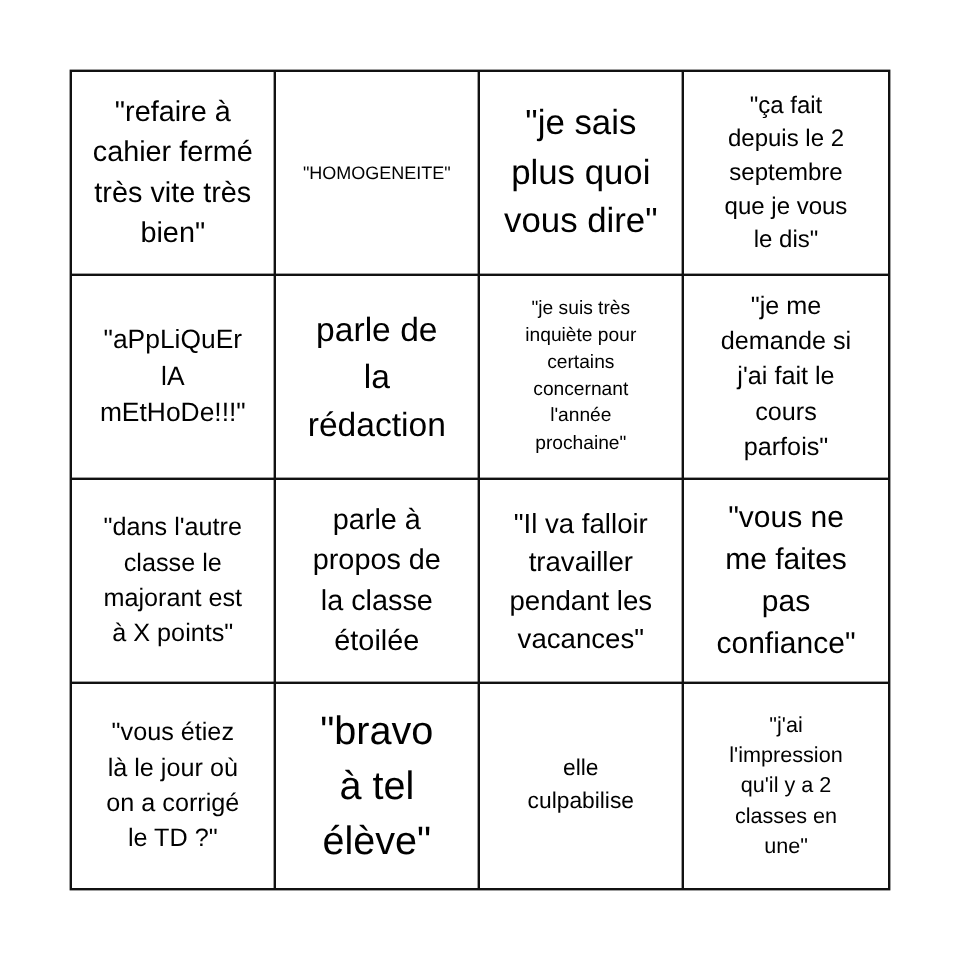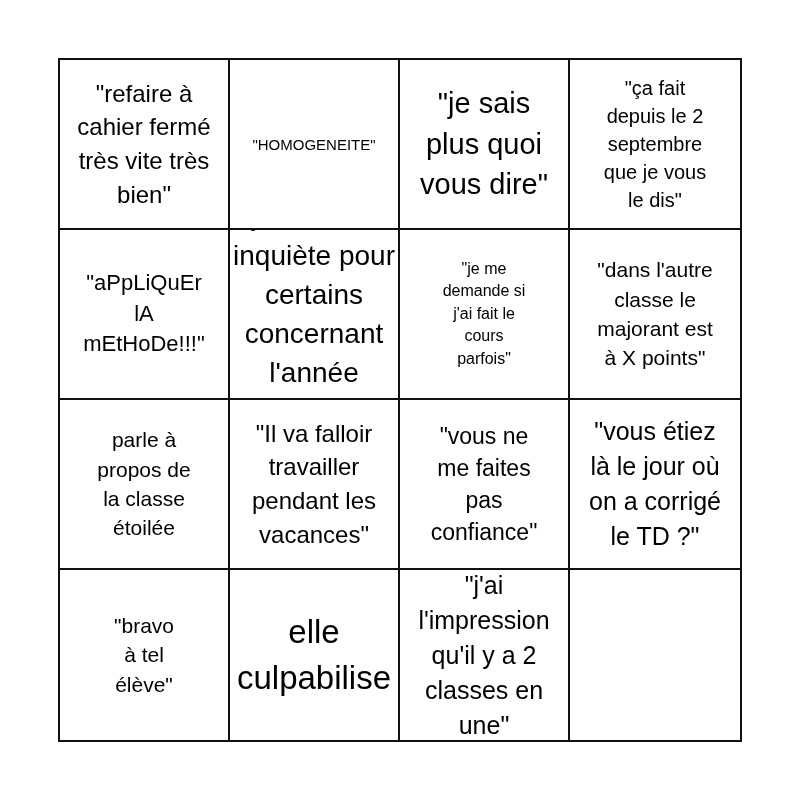--- a/index.html
+++ b/index.html
@@ -59,21 +59,21 @@
   .cell:nth-child(5)  { font-size: 22px; }
   .cell:nth-child(6)  { font-size: 28px; }
   .cell:nth-child(7)  { font-size: 16px; }
   .cell:nth-child(8)  { font-size: 21px; }
   .cell:nth-child(9)  { font-size: 21px; }
   .cell:nth-child(10) { font-size: 24px; text-align: center; }
   .cell:nth-child(11) { font-size: 23px; }
   .cell:nth-child(12) { font-size: 25px; }
   .cell:nth-child(13) { font-size: 21px; }
   .cell:nth-child(14) { font-size: 33px; }
-  .cell:nth-child(15) { font-size: 25px; }
+  .cell:nth-child(15) { font-size: 19px; }
   .cell:nth-child(16) { font-size: 18px; }
 </style>
 </head>
 <body>
 
 <div class="page">
   <div class="bingo-card">
     <div class="cell">
       <span class="cell-text">"refaire à
 cahier fermé
@@ -92,20 +92,25 @@
       <span class="cell-text">"ça fait
 depuis le 2
 septembre
 que je vous
 le dis"</span>
     </div>
     <div class="cell">
       <span class="cell-text">"aPpLiQuEr
 lA
 mEtHoDe!!!"</span>
+    </div>
+    <div class="cell">
+      <span class="cell-text">parle de
+la
+rédaction</span>
     </div>
     <div class="cell">
       <span class="cell-text">"je suis très
 inquiète pour
 certains
 concernant
 l'année
 prochaine"</span>
     </div>
     <div class="cell">

